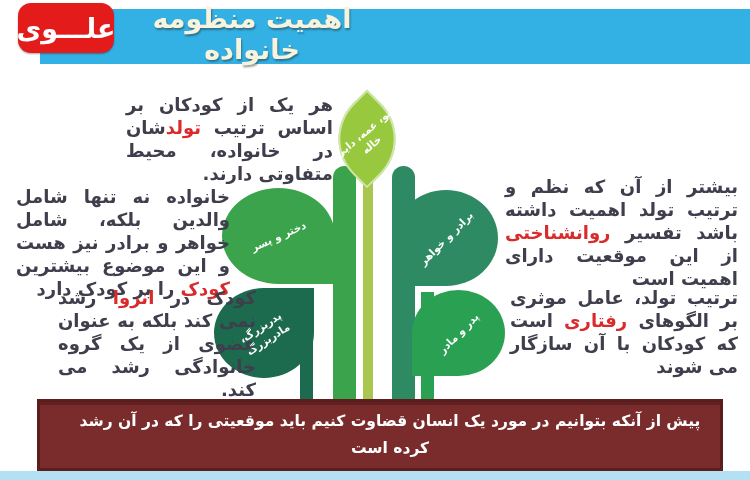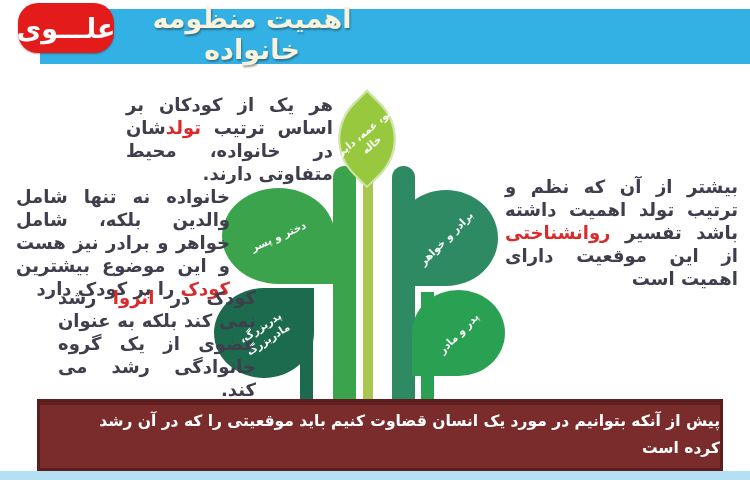--- a/index.html
+++ b/index.html
@@ -12,21 +12,21 @@
   html,body{width:750px;height:480px;overflow:hidden;}
   body{background:#fff;font-family:"DejaVu Sans",sans-serif;position:relative;}
   .stage{position:absolute;inset:0;width:750px;height:480px;background:#fff;}
 
   
   .header-bar{position:absolute;left:40px;right:0;top:9px;height:55px;background:var(--blue);}
   .page-title{position:absolute;left:118px;top:3px;width:268px;text-align:center;
     font-size:27px;font-weight:bold;color:var(--cream);
     text-shadow:1px 2px 2px rgba(40,40,40,.45);direction:rtl;}
   .logo{position:absolute;left:18px;top:3px;width:96px;height:50px;background:var(--red);
-    border-radius:20px;display:flex;align-items:center;justify-content:center;
+    border-radius:13px;display:flex;align-items:center;justify-content:center;
     color:#fff;font-size:27px;font-weight:bold;box-shadow:0 1px 2px rgba(0,0,0,.35);direction:rtl;}
 
   
   .stalk{position:absolute;z-index:1;}
   .stalk-bl{left:300px;top:292px;width:13px;height:107px;background:var(--leafBl);}
   .stalk-ml{left:333px;top:166px;width:23px;height:233px;background:var(--leafMl);border-radius:12px 12px 0 0;}
   .stem-center{left:363px;top:168px;width:10px;height:231px;background:var(--stem);}
   .stalk-mr{left:392px;top:166px;width:23px;height:233px;background:var(--leafMr);border-radius:12px 12px 0 0;}
   .stalk-br{left:421px;top:292px;width:13px;height:107px;background:var(--leafBr);}
 
@@ -60,21 +60,21 @@
   .b2{left:16px;top:185px;width:214px;}
   .b3{left:20px;top:286px;width:198px;margin-left:38px;}
   .b4{left:505px;top:175px;width:233px;}
   .b5{left:510px;top:286px;width:228px;}
 
   
   .banner{position:absolute;left:37px;top:399px;width:686px;height:72px;z-index:4;
     background:var(--maroon);border:3px solid var(--maroonBorder);
     box-shadow:inset 0 3px 0 rgba(0,0,0,.22);
     display:flex;flex-direction:column;align-items:center;justify-content:center;
-    direction:rtl;color:#fff;font-size:15.5px;font-weight:bold;line-height:27px;text-align:right;padding-left:20px;}
+    direction:rtl;color:#fff;font-size:15.5px;font-weight:bold;line-height:27px;text-align:center;padding-left:20px;}
   .bottom-strip{position:absolute;left:0;bottom:0;width:750px;height:9px;background:var(--strip);z-index:5;}
 </style>
 </head>
 <body>
 
 <div class="stage">
 
   <div class="header-bar"></div>
   <div class="page-title">اهمیت منظومه خانواده</div>
   <div class="logo">
@@ -101,19 +101,20 @@
     <div class="leaf-label">پدربزرگ، مادربزرگ</div>
   </div>
   <div class="leaf leaf-br">
     <div class="leaf-label">پدر و مادر</div>
   </div>
 
   <div class="tblock b1"><span>هر یک از کودکان بر اساس ترتیب </span><span class="hl">تولد</span><span>شان در خانواده، محیط متفاوتی دارند.</span></div>
   <div class="tblock b2"><span>خانواده نه تنها شامل والدین بلکه، شامل خواهر و برادر نیز هست و این موضوع بیشترین </span><span class="hl">کودک</span><span> را بر کودک دارد</span></div>
   <div class="tblock b3"><span>کودک در </span><span class="hl">انزوا</span><span> رشد نمی کند بلکه به عنوان عضوی از یک گروه خانوادگی رشد می کند.</span></div>
   <div class="tblock b4"><span>بیشتر از آن که نظم و ترتیب تولد اهمیت داشته باشد تفسیر </span><span class="hl">روانشناختی</span><span> از این موقعیت دارای اهمیت است</span></div>
+  <div class="tblock b5"><span>ترتیب تولد، عامل موثری بر الگوهای </span><span class="hl">رفتاری</span><span> است که کودکان با آن سازگار می شوند</span></div>
 
   <div class="banner">
     <div>پیش از آنکه بتوانیم در مورد یک انسان قضاوت کنیم باید موقعیتی را که در آن رشد کرده است</div>
   </div>
   <div class="bottom-strip"></div>
 
 </div>
 
 </body></html>

